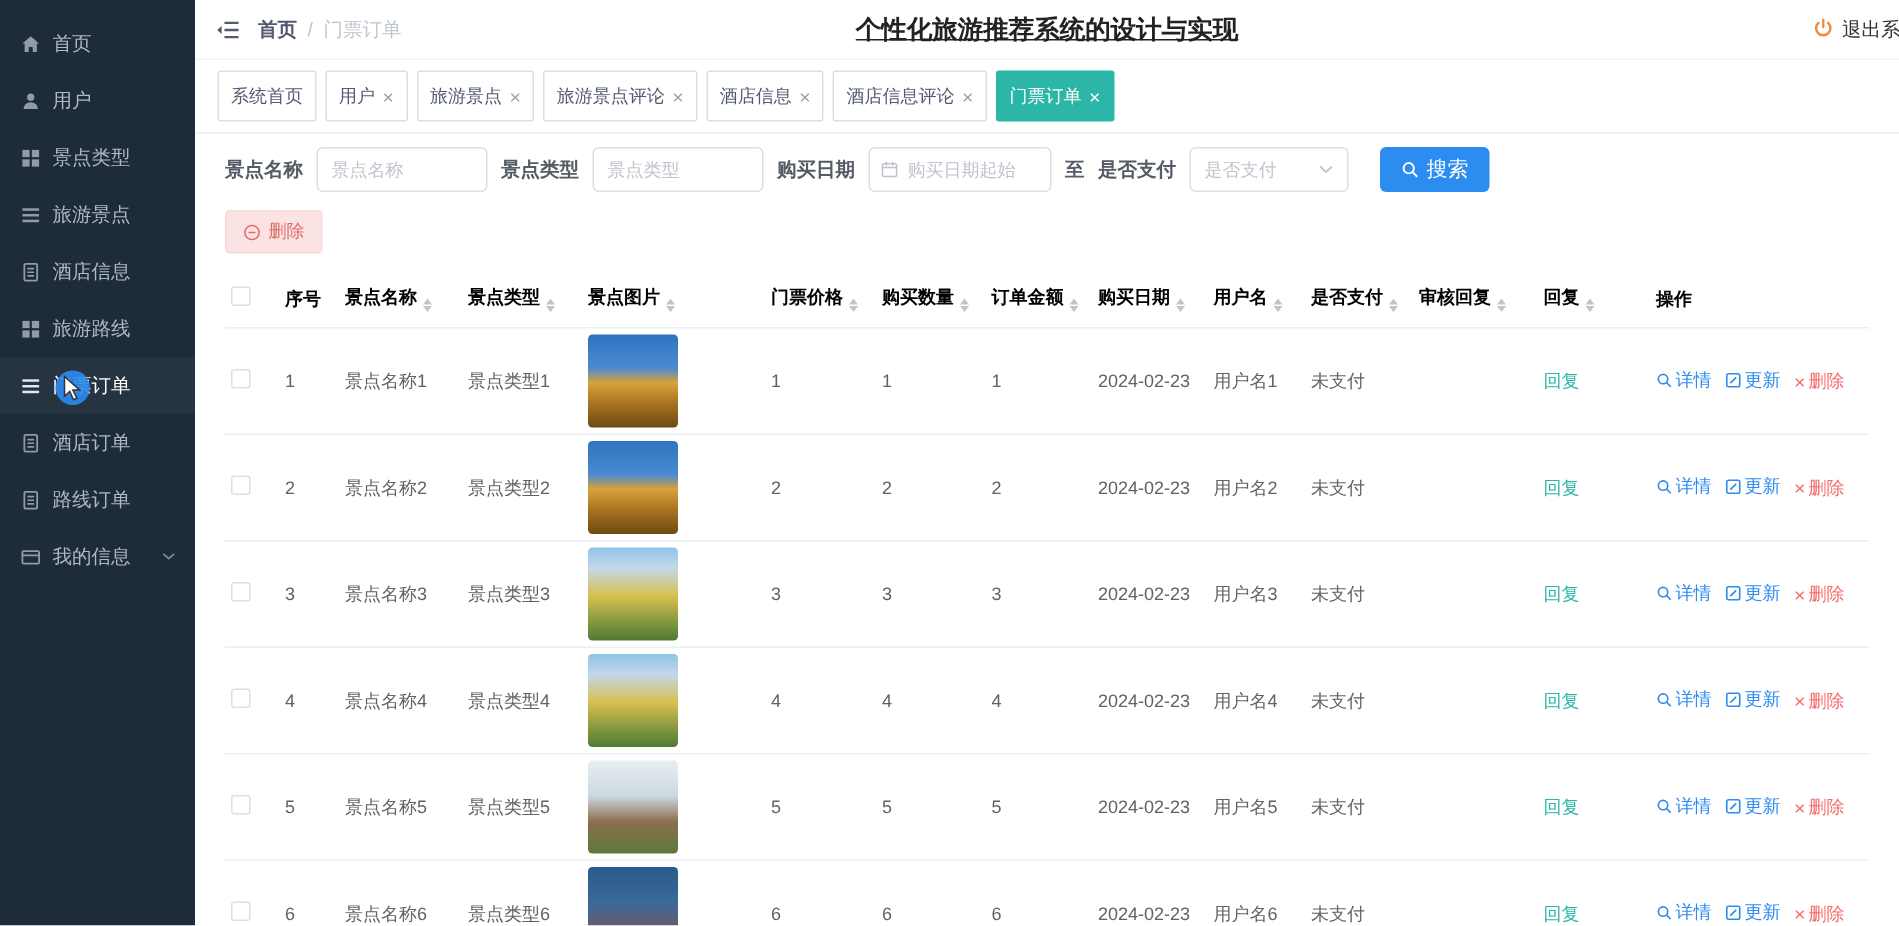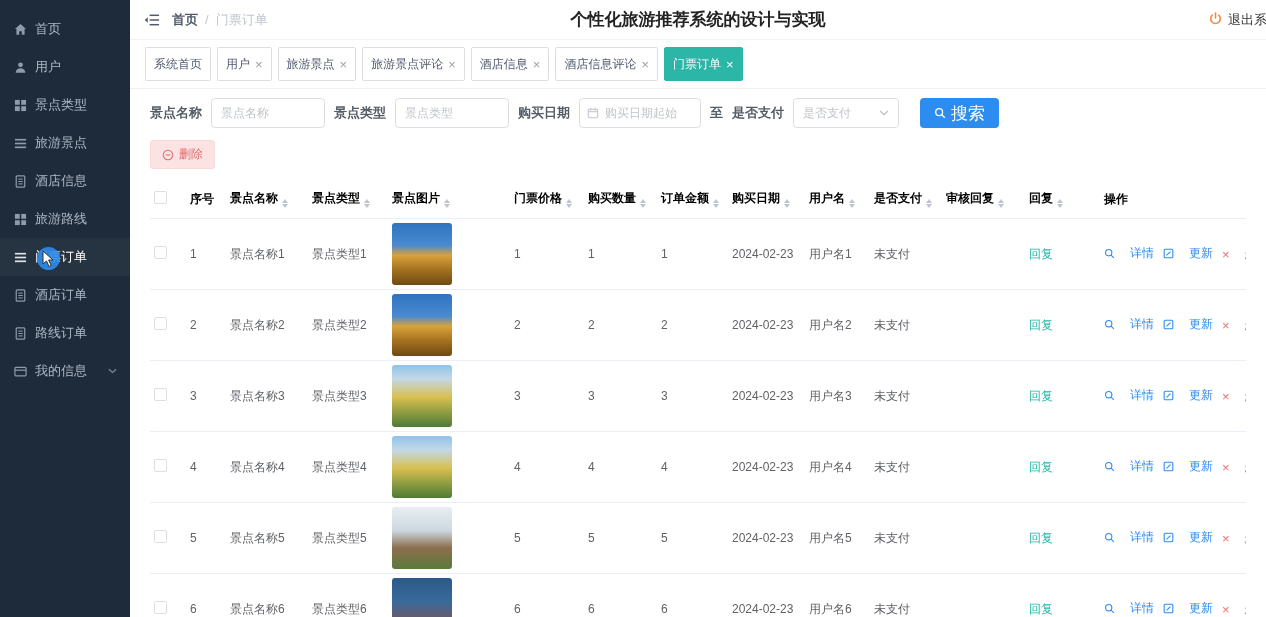--- a/index.html
+++ b/index.html
@@ -17,42 +17,42 @@
 
   
   .main { flex:1; display:flex; flex-direction:column; min-width:0; }
 
   .topbar { height:40px; display:flex; align-items:center; padding:0 14px; position:relative; border-bottom:1px solid #f2f3f5; background:#fff; }
   .fold { display:inline-flex; margin-right:12px; cursor:pointer; color:#515a6e; }
   .crumb { display:inline-flex; gap:7px; align-items:center; font-size:13px; }
   .crumb-root { color:#515a6e; font-weight:700; cursor:pointer; }
   .crumb-sep { color:#c0c4cc; }
   .crumb-cur { color:#bfc6cf; }
-  .page-title { position:absolute; left:50%; transform:translateX(-50%); font-size:17px; font-weight:600; color:#222; white-space:nowrap; }
+  .page-title { position:absolute; left:50%; transform:translateX(-50%); font-size:17px; font-weight:600; color:#222; white-space:nowrap;text-decoration:underline; }
   .logout { margin-left:auto; margin-right:-28px; display:inline-flex; align-items:center; gap:5px; white-space:nowrap; cursor:pointer; color:#333; font-size:13px; }
 
   
   .tabbar { display:flex; align-items:center; gap:6px; padding:7px 15px; border-bottom:1px solid #eef0f2; background:#fff; }
   .tab { height:26px; display:inline-flex; align-items:center; gap:5px; padding:16px 8px; border:1px solid #dcdee2; border-radius:2px; background:#fff; color:#515a6e; font-size:12px; cursor:pointer; white-space:nowrap; }
   .tab .tab-close { color:#9aa1ab; font-size:13px; line-height:1; cursor:pointer; }
   .tab.active { background:#2bb6a8; border-color:#2bb6a8; color:#fff; }
   .tab.active .tab-close { color:#fff; }
 
   
   .filter-bar { display:flex; align-items:center; gap:9px; padding:9px 20px 9px 20px; }
   .f-label { font-size:13px; color:#555c66; font-weight:700; white-space:nowrap; }
   .f-input { height:30px; border:1px solid #dcdee2; border-radius:4px; padding:0 9px; font-size:12px; color:#515a6e; width:114px; background:#fff; outline:none; }
   .f-input::placeholder { color:#c0c4cc; }
   .date-wrap { position:relative; display:inline-flex; }
   .date-wrap .cal { position:absolute; left:8px; top:9px; display:inline-flex; pointer-events:none; }
   .date-wrap .f-input { width:122px; padding-left:25px; }
   .f-select { height:30px; width:106px; border:1px solid #dcdee2; border-radius:4px; background:#fff; display:inline-flex; align-items:center; justify-content:space-between; padding:0 9px; cursor:pointer; }
   .sel-ph { font-size:12px; color:#c0c4cc; }
   .sel-arrow { display:inline-flex; color:#c0c4cc; }
-  .search-btn { height:30px; margin-left:12px; border:none; border-radius:4px; background:#2d8cf0; color:#fff; font-size:17px; padding:0 14px; display:inline-flex; align-items:center; gap:5px; cursor:pointer; font-family:inherit; }
+  .search-btn { height:30px; margin-left:12px; border:none; border-radius:4px; background:#2d8cf0; color:#fff; font-size:14px; padding:0 14px; display:inline-flex; align-items:center; gap:5px; cursor:pointer; font-family:inherit; }
 
   
   .toolbar { padding:3px 20px 11px 20px; }
   .del-btn { height:29px; border:1px solid #f7d9d9; border-radius:3px; background:#fbe3e3; color:#e06c6c; font-size:12px; padding:0 11px; display:inline-flex; align-items:center; gap:5px; cursor:pointer; font-family:inherit; }
 
   
   .table-wrap { padding:0 20px; flex:1; overflow:hidden; }
   table { width:100%; border-collapse:collapse; table-layout:fixed; }
   th { font-size:12px; color:#000000; font-weight:700; text-align:left; padding:10px 4px; border-bottom:1px solid #ebeef5; white-space:nowrap; }
   td { font-size:12px; color:#606266; padding:4px 4px; border-bottom:1px solid #ebeef5; vertical-align:middle; white-space:nowrap; overflow:hidden; }
@@ -61,21 +61,21 @@
   .sort { display:inline-flex; flex-direction:column; margin-left:4px; vertical-align:-1px; }
   .sort i { width:0; height:0; border-left:3.5px solid transparent; border-right:3.5px solid transparent; display:block; }
   .sort .up { border-bottom:4px solid #c0c4cc; margin-bottom:1px; }
   .sort .down { border-top:4px solid #c0c4cc; }
   .thumb { width:60px; height:62px; border-radius:3px; }
   .t-temple   { background:linear-gradient(180deg,#2f74c0 0%,#4a8ad0 36%,#d9a23a 52%,#a3701f 76%,#6e4a12 100%); }
   .t-mountain { background:linear-gradient(180deg,#8fc3e8 0%,#c3d8e8 22%,#d8c050 52%,#8a9a40 78%,#4f7a35 100%); }
   .t-pagoda   { background:linear-gradient(180deg,#e8eef2 0%,#ccd8e0 38%,#8d6e4e 66%,#5a7a3a 100%); }
   .t-street   { background:linear-gradient(180deg,#2a5a8a 0%,#3a6a9a 38%,#6a5a6a 66%,#c06a8a 100%); }
   .reply-link { color:#2bb6a8; cursor:pointer; }
-  .act { display:inline-flex; align-items:center; gap:15px; margin-right:9px; cursor:pointer; }
+  .act { display:inline-flex; align-items:center; gap:2px; margin-right:9px; cursor:pointer; }
   .act.blue { color:#2d8cf0; }
   .act.red  { color:#f56c6c; }
   .ai { display:inline-flex; align-items:center; }
   .x-ic { font-size:13px; line-height:1; }
 
   
   .cursor { position:absolute; left:40px; top:248px; z-index:60; pointer-events:none; }
   .cursor-ring { position:absolute; left:-3px; top:-1px; width:23px; height:23px; border-radius:50%; background:#2d8cf0; opacity:.9; }
   .cursor-arrow { position:relative; left:2px; top:2px; }
 </style>

